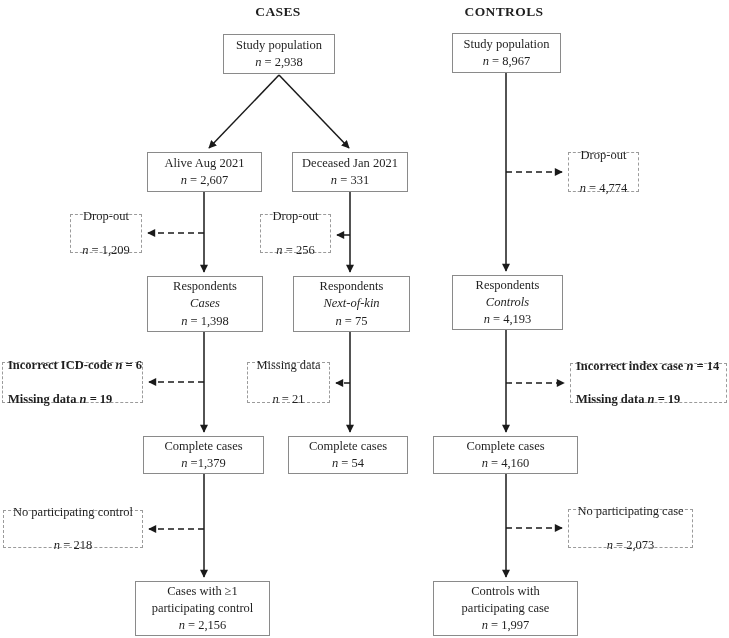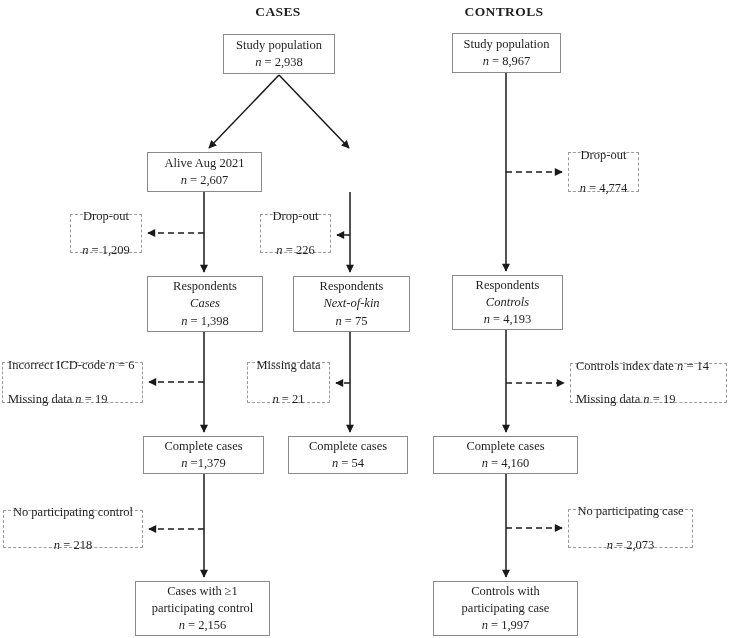--- a/index.html
+++ b/index.html
@@ -32,21 +32,21 @@
     flex-direction: column;
     justify-content: center;
     align-items: center;
     text-align: center;
     font-size: 12.5px;
     line-height: 1.38;
     background: #fff;
   }
   .solid  { border: 1px solid var(--box-border, #8a8a8a); }
   .dashed { border: 1px dashed var(--dashed-border, #9b9b9b); gap: 16px; }
-  .leftal { align-items: flex-start; text-align: left; padding-left: 5px; padding-right: 2px; }
+  .leftal { align-items: flex-start; text-align: left; padding-left: 5px; padding-right: 2px; font-weight: bold; }
   .it, .nsym { font-style: italic; }
   .ln { white-space: nowrap; }
 </style>
 </head>
 <body>
 
 <div class="canvas">
 
   <div class="hdr hdr-cases">CASES</div>
   <div class="hdr hdr-controls">CONTROLS</div>
@@ -80,20 +80,24 @@
   <div class="box solid" style="left:223px;top:34px;width:112px;height:40px">
     <div class="ln">Study population</div>
     <div class="ln"><span class="nsym">n</span> <span>= 2,938</span></div>
   </div>
 
   <div class="box solid" style="left:147px;top:152px;width:115px;height:40px">
     <div class="ln">Alive Aug 2021</div>
     <div class="ln"><span class="nsym">n</span> <span>= 2,607</span></div>
   </div>
 
+  <div class="box solid" style="left:292px;top:152px;width:116px;height:40px">
+    <div class="ln">Deceased Jan 2021</div>
+    <div class="ln"><span class="nsym">n</span> <span>= 331</span></div>
+  </div>
 
   <div class="box solid" style="left:147px;top:276px;width:116px;height:56px">
     <div class="ln">Respondents</div>
     <div class="ln it">Cases</div>
     <div class="ln"><span class="nsym">n</span> <span>= 1,398</span></div>
   </div>
 
   <div class="box solid" style="left:293px;top:276px;width:117px;height:56px">
     <div class="ln">Respondents</div>
     <div class="ln it">Next-of-kin</div>
@@ -138,21 +142,21 @@
     <div class="ln"><span class="nsym">n</span> <span>= 1,997</span></div>
   </div>
 
   <div class="box dashed" style="left:70px;top:214px;width:72px;height:39px">
     <div class="ln">Drop-out</div>
     <div class="ln"><span class="nsym">n</span> <span>= 1,209</span></div>
   </div>
 
   <div class="box dashed" style="left:260px;top:214px;width:71px;height:39px">
     <div class="ln">Drop-out</div>
-    <div class="ln"><span class="nsym">n</span> <span>= 226</span></div>
+    <div class="ln"><span class="nsym">n</span> <span>= 256</span></div>
   </div>
 
   <div class="box dashed leftal" style="left:2px;top:362px;width:141px;height:41px">
     <div class="ln"><span>Incorrect ICD-code</span> <span class="nsym">n</span> <span>= 6</span></div>
     <div class="ln"><span>Missing data</span> <span class="nsym">n</span> <span>= 19</span></div>
   </div>
 
   <div class="box dashed" style="left:247px;top:362px;width:83px;height:41px">
     <div class="ln">Missing data</div>
     <div class="ln"><span class="nsym">n</span> <span>= 21</span></div>
@@ -162,21 +166,21 @@
     <div class="ln">No participating control</div>
     <div class="ln"><span class="nsym">n</span> <span>= 218</span></div>
   </div>
 
   <div class="box dashed" style="left:568px;top:152px;width:71px;height:40px">
     <div class="ln">Drop-out</div>
     <div class="ln"><span class="nsym">n</span> <span>= 4,774</span></div>
   </div>
 
   <div class="box dashed leftal" style="left:570px;top:363px;width:157px;height:40px">
-    <div class="ln"><span>Controls index date</span> <span class="nsym">n</span> <span>= 14</span></div>
+    <div class="ln"><span>Incorrect index case</span> <span class="nsym">n</span> <span>= 14</span></div>
     <div class="ln"><span>Missing data</span> <span class="nsym">n</span> <span>= 19</span></div>
   </div>
 
   <div class="box dashed" style="left:568px;top:509px;width:125px;height:39px">
     <div class="ln">No participating case</div>
     <div class="ln"><span class="nsym">n</span> <span>= 2,073</span></div>
   </div>
 
 </div>
 

